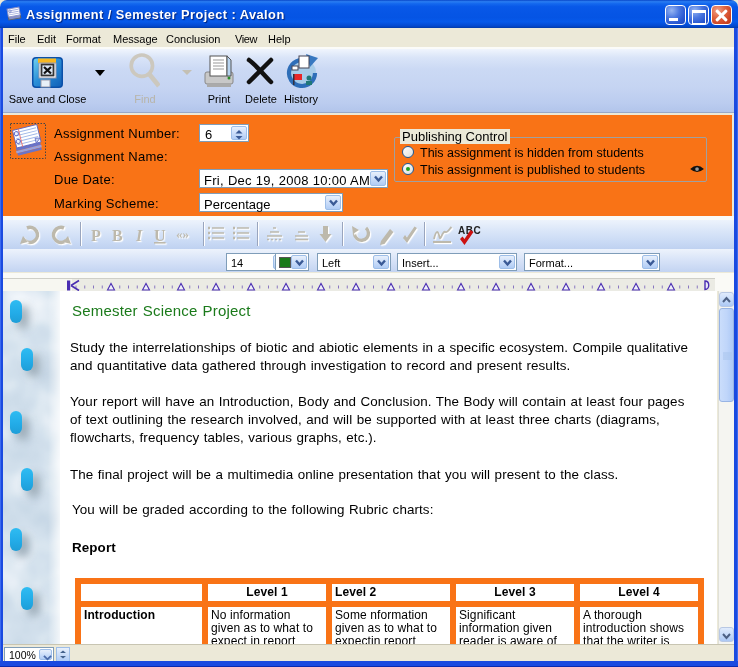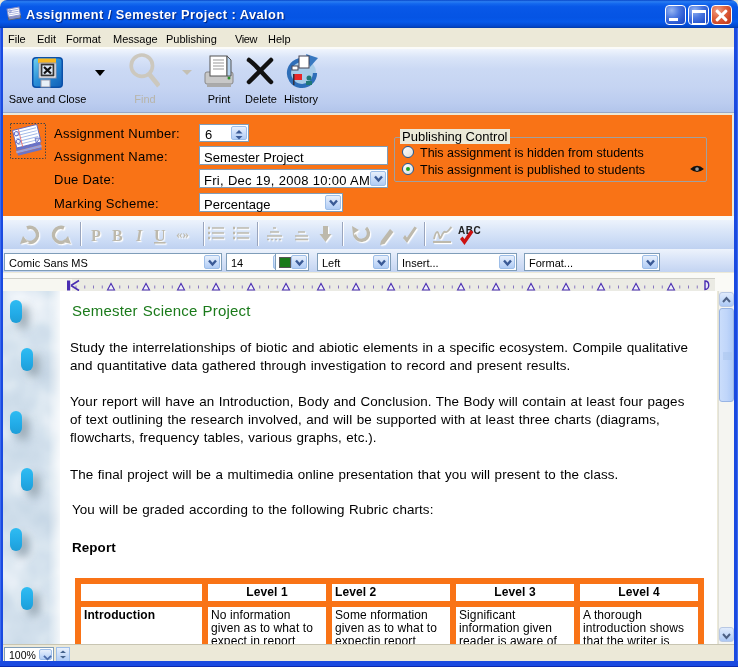--- a/index.html
+++ b/index.html
@@ -87,21 +87,21 @@
 </div>
 <div id="bl"></div>
 <div id="br"></div>
 <div id="bb"></div>
 <div id="menuline"></div>
 <div id="menubar">
   <span style="left:5px">File</span>
     <span style="left:34px">Edit</span>
     <span style="left:63px">Format</span>
     <span style="left:110px">Message</span>
-    <span style="left:163px">Publishing</span>
+    <span style="left:163px">Conclusion</span>
     <span style="left:232px;letter-spacing:-0.4px">View</span>
     <span style="left:265px">Help</span>
 </div>
 <div id="toolbar">
 
   <svg class="abs" style="left:28px;top:7px" width="34" height="33" viewBox="0 0 34 33">
     <rect x="1" y="1" width="31" height="31" rx="4" fill="#0A4FA8"></rect>
     <rect x="2.5" y="2.5" width="28" height="28" rx="3" fill="url(#svg1)"></rect>
     <defs>
         <linearGradient id="svg1" x1="0" y1="0" x2="1" y2="1">
@@ -186,23 +186,20 @@
 
   <div class="field" style="left:198px;top:9px;width:50px;height:18px">
     <span style="position:absolute;left:5px;top:2px">6</span>
     <span class="cbarrow" style="width:16px">
         <svg width="14" height="15" viewBox="0 0 14 15" style="position:absolute;left:0px;top:0px">
           <path d="M3.5 6.5 l3.5 -3.5 3.5 3.5 z" fill="#3A5A96"></path>
           <path d="M3.5 9 l3.5 3.5 3.5 -3.5 z" fill="#3A5A96"></path>
         </svg>
       </span>
   </div>
-  <div class="field" style="left:198px;top:31px;width:189px;height:19px">
-      <span style="position:absolute;left:4px;top:3px">Semester Project</span>
-    </div>
   <div class="field" style="left:198px;top:54px;width:189px;height:19px;overflow:hidden">
       <span style="position:absolute;left:4px;top:3px;white-space:nowrap;letter-spacing:0.3px">Fri, Dec 19, 2008 10:00 AM</span>
     <span class="cbarrow">
         <svg width="13" height="11" viewBox="0 0 13 11" style="position:absolute;left:1px;top:2px">
           <path d="M3 2.5 l3.5 4 3.5 -4" fill="none" stroke="#3A5A96" stroke-width="2.4"></path>
         </svg>
       </span>
   </div>
   <div class="field" style="left:198px;top:78px;width:144px;height:19px">
       <span style="position:absolute;left:4px;top:3px">Percentage</span>
@@ -283,28 +280,20 @@
   <path d="M400 21 l4 5 10 -15 -2.5 -1.5 -7.5 11 -2 -2.5 z"></path>
  </g>
  <g filter="url(#emb)" stroke="#BDB9AC" fill="none" stroke-width="1.8">
   <path d="M431 22 c2 -9 4 -9 5.5 -2 c1 5 3 -7 6 -5 c2 1 4 -3 6 -5 M430 25 h18"></path>
  </g>
  <text x="455" y="17" font-family="Liberation Sans,sans-serif" font-weight="bold" font-size="10" letter-spacing="0.5" fill="#222">ABC</text>
  <path d="M457 22 l4.5 6 9 -13 -3 -2 -6 9 -2 -2.5 z" fill="#CC1111"></path>
 </svg>
 </div>
 <div id="edbar2">
-  <div class="combo" style="left:1px;width:218px">
-      <span class="ctext">Comic Sans MS</span>
-      <span class="cbarrow">
-        <svg width="13" height="11" viewBox="0 0 13 11" style="position:absolute;left:1px;top:2px">
-          <path d="M3 2.5 l3.5 4 3.5 -4" fill="none" stroke="#3A5A96" stroke-width="2.4"></path>
-        </svg>
-      </span>
-    </div>
   <div class="combo" style="left:223px;width:65px">
       <span class="ctext">14</span>
       <span class="cbarrow">
         <svg width="13" height="11" viewBox="0 0 13 11" style="position:absolute;left:1px;top:2px">
           <path d="M3 2.5 l3.5 4 3.5 -4" fill="none" stroke="#3A5A96" stroke-width="2.4"></path>
         </svg>
       </span>
     </div>
   <div class="combo" style="left:272px;width:34px">
       <span style="position:absolute;left:3px;top:3px;width:12px;height:11px;background:#1A7A1A;border:1px solid #555"></span>

